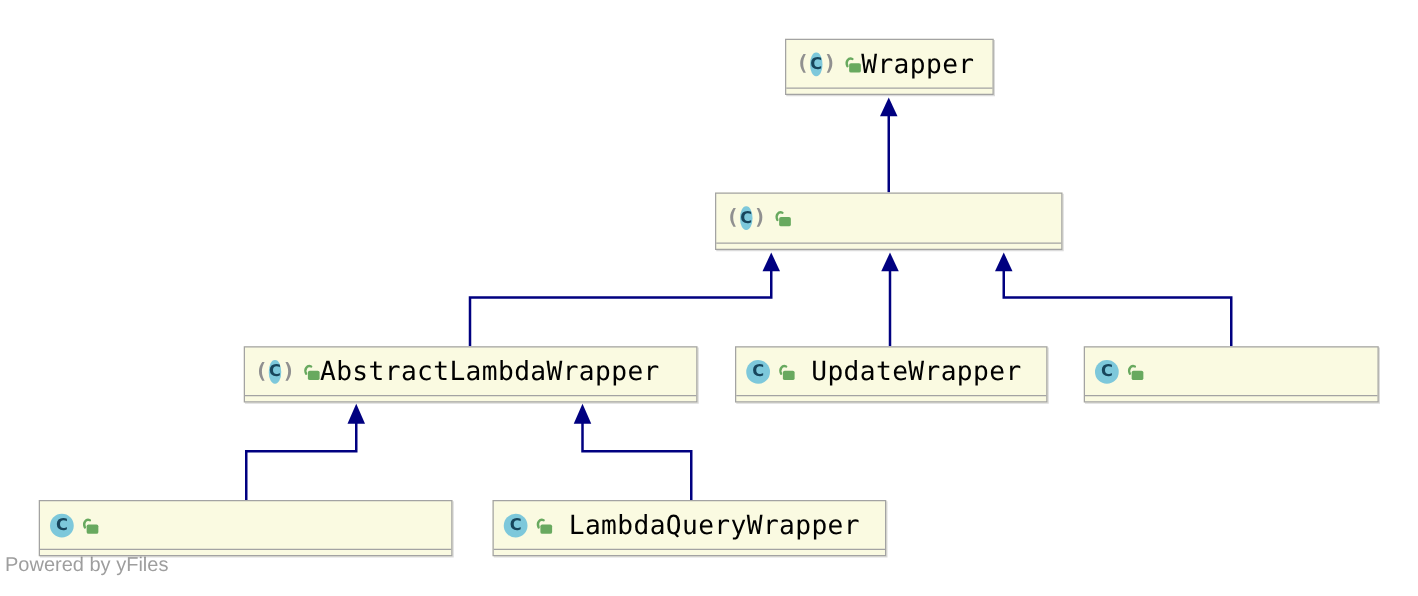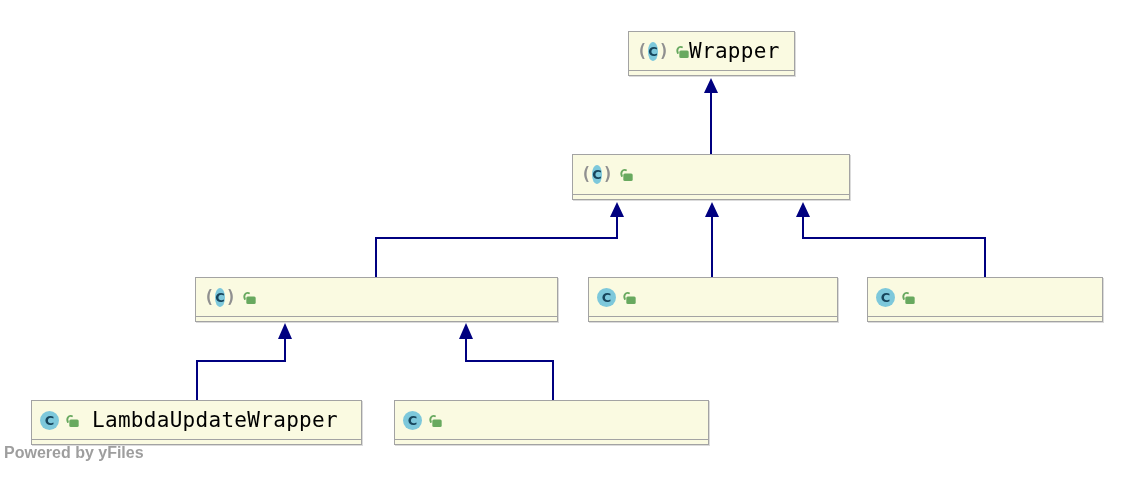--- a/index.html
+++ b/index.html
@@ -51,21 +51,20 @@
   .lock .lk { fill: var(--lock-icon-color, #68A95F); }
   .lock .lk-sh { fill: none; stroke: var(--lock-icon-color, #68A95F); }
   .node-label {
     font-family: "DejaVu Sans Mono", monospace; font-size: 21px;
     letter-spacing: 0.3px; color: var(--label-color, #000000); white-space: nowrap;
   }
   .watermark {
     position: absolute; left: 4px; top: 444px; z-index: 1;
     font-family: "Liberation Sans", sans-serif; font-size: 16px;
     color: var(--watermark-color, #9E9E9E);
-    font-weight: bold;
   }
 </style>
 </head>
 <body>
 
 <div class="canvas">
 
   <svg class="edges-layer" width="1134" height="477">
     <g>
       <path class="edge-line" d="M711,154 L711,92"></path>
@@ -132,34 +131,36 @@
         <span class="paren l">(</span>
           <span class="cls-circle">C</span>
           <span class="paren r">)</span>
         <span class="lock">
           <svg width="15" height="15" viewBox="0 0 16 16">
               <path class="lk-sh" stroke-width="2" stroke-linecap="round" d="M3.1 9.6 C 1.2 5.6, 4.0 2.0, 7.4 3.4"></path>
               <rect class="lk" x="4.6" y="7" width="10" height="8" rx="1.6"></rect>
             </svg>
         </span>
       </span>
+      <span class="node-label">AbstractLambdaWrapper</span>
     </div>
   </div>
 
   <div class="node" style="left:588px; top:277px; width:250px;">
     <div class="node-header">
       <span class="icons">
         <span class="cls-circle">C</span>
         <span class="lock">
           <svg width="15" height="15" viewBox="0 0 16 16">
               <path class="lk-sh" stroke-width="2" stroke-linecap="round" d="M3.1 9.6 C 1.2 5.6, 4.0 2.0, 7.4 3.4"></path>
               <rect class="lk" x="4.6" y="7" width="10" height="8" rx="1.6"></rect>
             </svg>
         </span>
       </span>
+      <span class="node-label">UpdateWrapper</span>
     </div>
   </div>
 
   <div class="node" style="left:867px; top:277px; width:236px;">
     <div class="node-header">
       <span class="icons">
         <span class="cls-circle">C</span>
         <span class="lock">
           <svg width="15" height="15" viewBox="0 0 16 16">
               <path class="lk-sh" stroke-width="2" stroke-linecap="round" d="M3.1 9.6 C 1.2 5.6, 4.0 2.0, 7.4 3.4"></path>
@@ -174,33 +175,33 @@
     <div class="node-header">
       <span class="icons">
         <span class="cls-circle">C</span>
         <span class="lock">
           <svg width="15" height="15" viewBox="0 0 16 16">
               <path class="lk-sh" stroke-width="2" stroke-linecap="round" d="M3.1 9.6 C 1.2 5.6, 4.0 2.0, 7.4 3.4"></path>
               <rect class="lk" x="4.6" y="7" width="10" height="8" rx="1.6"></rect>
             </svg>
         </span>
       </span>
-      <span class="node-label">LambdaUpdateWrapper</span>
     </div>
   </div>
 
   <div class="node" style="left:394px; top:400px; width:315px;">
     <div class="node-header">
       <span class="icons">
         <span class="cls-circle">C</span>
         <span class="lock">
           <svg width="15" height="15" viewBox="0 0 16 16">
               <path class="lk-sh" stroke-width="2" stroke-linecap="round" d="M3.1 9.6 C 1.2 5.6, 4.0 2.0, 7.4 3.4"></path>
               <rect class="lk" x="4.6" y="7" width="10" height="8" rx="1.6"></rect>
             </svg>
         </span>
       </span>
+      <span class="node-label">LambdaQueryWrapper</span>
     </div>
   </div>
 
   <div class="watermark">Powered by yFiles</div>
 
 </div>
 
 </body></html>

